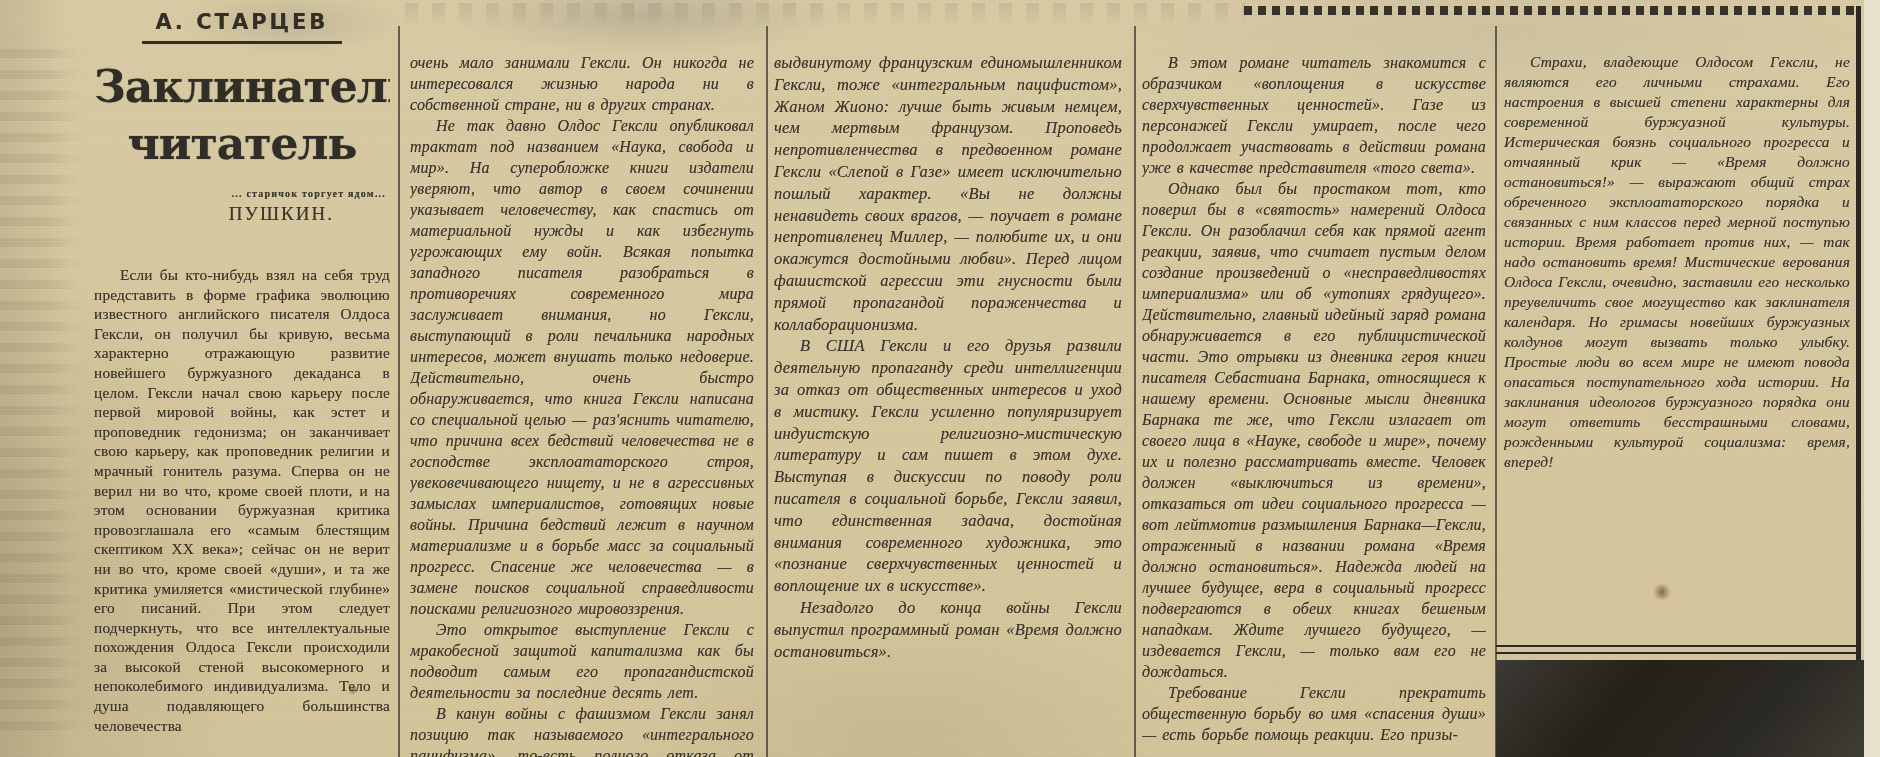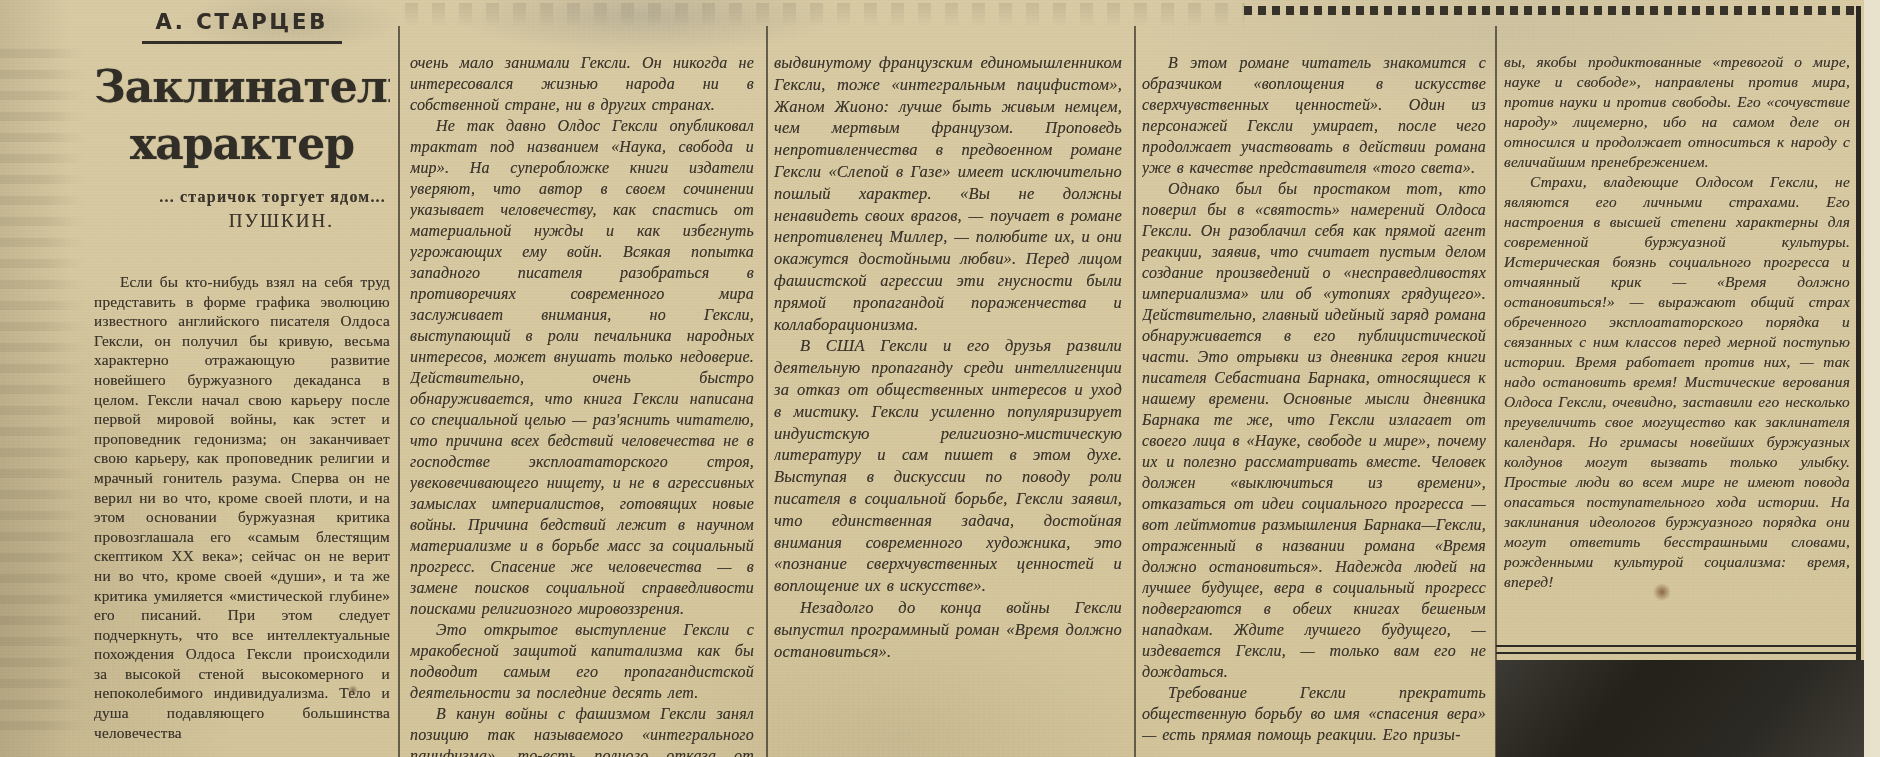--- a/index.html
+++ b/index.html
@@ -42,21 +42,21 @@
   .para{margin:0;text-align:justify;font-size:16px;line-height:21px;letter-spacing:0.2px;word-spacing:1.5px;}
   .para.indent{text-indent:26px;}
   .c3 .para{font-size:16.5px;line-height:21.8px;}
   .c5 .para{font-size:15.4px;line-height:20px;}
   .c1 .para{font-size:15.3px;line-height:19.6px;margin-top:40px;}
   .author{text-align:center;margin-top:10px;}
   .author span{display:inline-block;font-family:"DejaVu Sans",sans-serif;font-weight:bold;
     font-size:21px;letter-spacing:3px;color:#332f28;padding:0 14px 7px;border-bottom:3px solid #332f28;}
   .title{margin:14px 0 0;font-family:"DejaVu Serif",serif;font-weight:bold;font-size:44px;
     line-height:57px;letter-spacing:-1px;text-align:center;color:#312e28;text-shadow:0 0 1px rgba(49,46,40,.6);}
-  .epigraph{margin-top:16px;text-align:right;padding-right:4px;font-weight:bold;font-size:16px;letter-spacing:1.2px;}
+  .epigraph{margin-top:16px;text-align:right;padding-right:4px;font-weight:bold;font-size:10px;letter-spacing:1.2px;}
   .epigraph-attr{margin-top:4px;text-align:right;padding-right:56px;font-weight:normal;font-size:19px;letter-spacing:2px;}
   .c1 .body{margin-top:13px;}
   .footnote-rule{width:148px;height:2px;background:#3b352c;margin:12px 0 8px 2px;}
   .footnote{font-size:15px;line-height:19px;letter-spacing:0.2px;text-align:justify;word-spacing:2px;}
   .double-rule{position:absolute;left:1496px;top:645px;width:362px;height:9px;box-sizing:border-box;
     border-top:2px solid #2c2a25;border-bottom:2px solid #2c2a25;}
   .photo-block{position:absolute;left:1496px;top:660px;width:368px;height:97px;
     background:linear-gradient(130deg,#3c3a34,#232119 35%,#2b2923 70%,#403d36);}
 </style>
 </head>
@@ -71,21 +71,21 @@
   <div class="vrule r2"></div>
   <div class="vrule r3"></div>
   <div class="vrule r4"></div>
   <div class="edge-line"></div>
   <div class="edge-strip"></div>
 
   <div class="column c1">
     <div class="author"><span>А. СТАРЦЕВ</span></div>
     <div class="title">
       <span>Заклинатель</span><br>
-      <span>характер</span>
+      <span>читатель</span>
     </div>
     <div class="epigraph">... старичок торгует ядом...</div>
     <div class="epigraph-attr">ПУШКИН.</div>
     <div class="body">
         <p class="para indent">Если бы кто-нибудь взял на себя труд представить в форме графика эволюцию известного английского писателя Олдоса Гексли, он получил бы кривую, весьма характерно отражающую развитие новейшего буржуазного декаданса в целом. Гексли начал свою карьеру после первой мировой войны, как эстет и проповедник гедонизма; он заканчивает свою карьеру, как проповедник религии и мрачный гонитель разума. Сперва он не верил ни во что, кроме своей плоти, и на этом основании буржуазная критика провозглашала его «самым блестящим скептиком XX века»; сейчас он не верит ни во что, кроме своей «души», и та же критика умиляется «мистической глубине» его писаний. При этом следует подчеркнуть, что все интеллектуальные похождения Олдоса Гексли происходили за высокой стеной высокомерного и непоколебимого индивидуализма. Тело и душа подавляющего большинства человечества</p>
       </div>
     <div class="footnote-rule"></div>
     <div class="footnote">Aldous Huxley. „Science, liberty and peace“. London. Chatto and W.ndus. 1947.</div>
   </div>
 
@@ -94,24 +94,23 @@
       <p class="para indent">Не так давно Олдос Гексли опубликовал трактат под названием «Наука, свобода и мир». На суперобложке книги издатели уверяют, что автор в своем сочинении указывает человечеству, как спастись от материальной нужды и как избегнуть угрожающих ему войн. Всякая попытка западного писателя разобраться в противоречиях современного мира заслуживает внимания, но Гексли, выступающий в роли печальника народных интересов, может внушать только недоверие. Действительно, очень быстро обнаруживается, что книга Гексли написана со специальной целью — раз'яснить читателю, что причина всех бедствий человечества не в господстве эксплоататорского строя, увековечивающего нищету, и не в агрессивных замыслах империалистов, готовящих новые войны. Причина бедствий лежит в научном материализме и в борьбе масс за социальный прогресс. Спасение же человечества — в замене поисков социальной справедливости поисками религиозного мировоззрения.</p>
       <p class="para indent">Это открытое выступление Гексли с мракобесной защитой капитализма как бы подводит самым его пропагандистской деятельности за последние десять лет.</p>
       <p class="para indent">В канун войны с фашизмом Гексли занял позицию так называемого «интегрального пацифизма», то-есть полного отказа от сопротивления врагу. Это детище Мюнхена известно по скандальному лозунгу,</p>
     </div>
   <div class="column body-col c3">
       <p class="para">выдвинутому французским единомышленником Гексли, тоже «интегральным пацифистом», Жаном Жионо: лучше быть живым немцем, чем мертвым французом. Проповедь непротивленчества в предвоенном романе Гексли «Слепой в Газе» имеет исключительно пошлый характер. «Вы не должны ненавидеть своих врагов, — поучает в романе непротивленец Миллер, — полюбите их, и они окажутся достойными любви». Перед лицом фашистской агрессии эти гнусности были прямой пропагандой пораженчества и коллаборационизма.</p>
       <p class="para indent">В США Гексли и его друзья развили деятельную пропаганду среди интеллигенции за отказ от общественных интересов и уход в мистику. Гексли усиленно популяризирует индуистскую религиозно-мистическую литературу и сам пишет в этом духе. Выступая в дискуссии по поводу роли писателя в социальной борьбе, Гексли заявил, что единственная задача, достойная внимания современного художника, это «познание сверхчувственных ценностей и воплощение их в искусстве».</p>
       <p class="para indent">Незадолго до конца войны Гексли выпустил программный роман «Время должно остановиться».</p>
     </div>
   <div class="column body-col c4">
-      <p class="para indent">В этом романе читатель знакомится с образчиком «воплощения в искусстве сверхчувственных ценностей». Один из персонажей Гексли умирает, после чего продолжает участвовать в действии романа уже в качестве представителя «того света».</p>
+      <p class="para indent">В этом романе читатель знакомится с образчиком «воплощения в искусстве сверхчувственных ценностей». Газе из персонажей Гексли умирает, после чего продолжает участвовать в действии романа уже в качестве представителя «того света».</p>
       <p class="para indent">Однако был бы простаком тот, кто поверил бы в «святость» намерений Олдоса Гексли. Он разоблачил себя как прямой агент реакции, заявив, что считает пустым делом создание произведений о «несправедливостях империализма» или об «утопиях грядущего». Действительно, главный идейный заряд романа обнаруживается в его публицистической части. Это отрывки из дневника героя книги писателя Себастиана Барнака, относящиеся к нашему времени. Основные мысли дневника Барнака те же, что Гексли излагает от своего лица в «Науке, свободе и мире», почему их и полезно рассматривать вместе. Человек должен «выключиться из времени», отказаться от идеи социального прогресса — вот лейтмотив размышления Барнака—Гексли, отраженный в названии романа «Время должно остановиться». Надежда людей на лучшее будущее, вера в социальный прогресс подвергаются в обеих книгах бешеным нападкам. Ждите лучшего будущего, — издевается Гексли, — только вам его не дождаться.</p>
-      <p class="para indent">Требование Гексли прекратить общественную борьбу во имя «спасения вера» — есть прямая помощь реакции. Его призы-</p>
+      <p class="para indent">Требование Гексли прекратить общественную борьбу во имя «спасения души» — есть борьбе помощь реакции. Его призы-</p>
     </div>
   <div class="column body-col c5">
-      <p class="para">вы, якобы продиктованные «тревогой о мире, науке и свободе», направлены против мира, против науки и против свободы. Его «сочувствие народу» лицемерно, ибо на самом деле он относился и продолжает относиться к народу с величайшим пренебрежением.</p>
       <p class="para indent">Страхи, владеющие Олдосом Гексли, не являются его личными страхами. Его настроения в высшей степени характерны для современной буржуазной культуры. Истерическая боязнь социального прогресса и отчаянный крик — «Время должно остановиться!» — выражают общий страх обреченного эксплоататорского порядка и связанных с ним классов перед мерной поступью истории. Время работает против них, — так надо остановить время! Мистические верования Олдоса Гексли, очевидно, заставили его несколько преувеличить свое могущество как заклинателя календаря. Но гримасы новейших буржуазных колдунов могут вызвать только улыбку. Простые люди во всем мире не имеют повода опасаться поступательного хода истории. На заклинания идеологов буржуазного порядка они могут ответить бесстрашными словами, рожденными культурой социализма: время, вперед!</p>
     </div>
 
   <div class="double-rule"></div>
   <div class="photo-block"></div>
 </div>
 
 </body></html>

